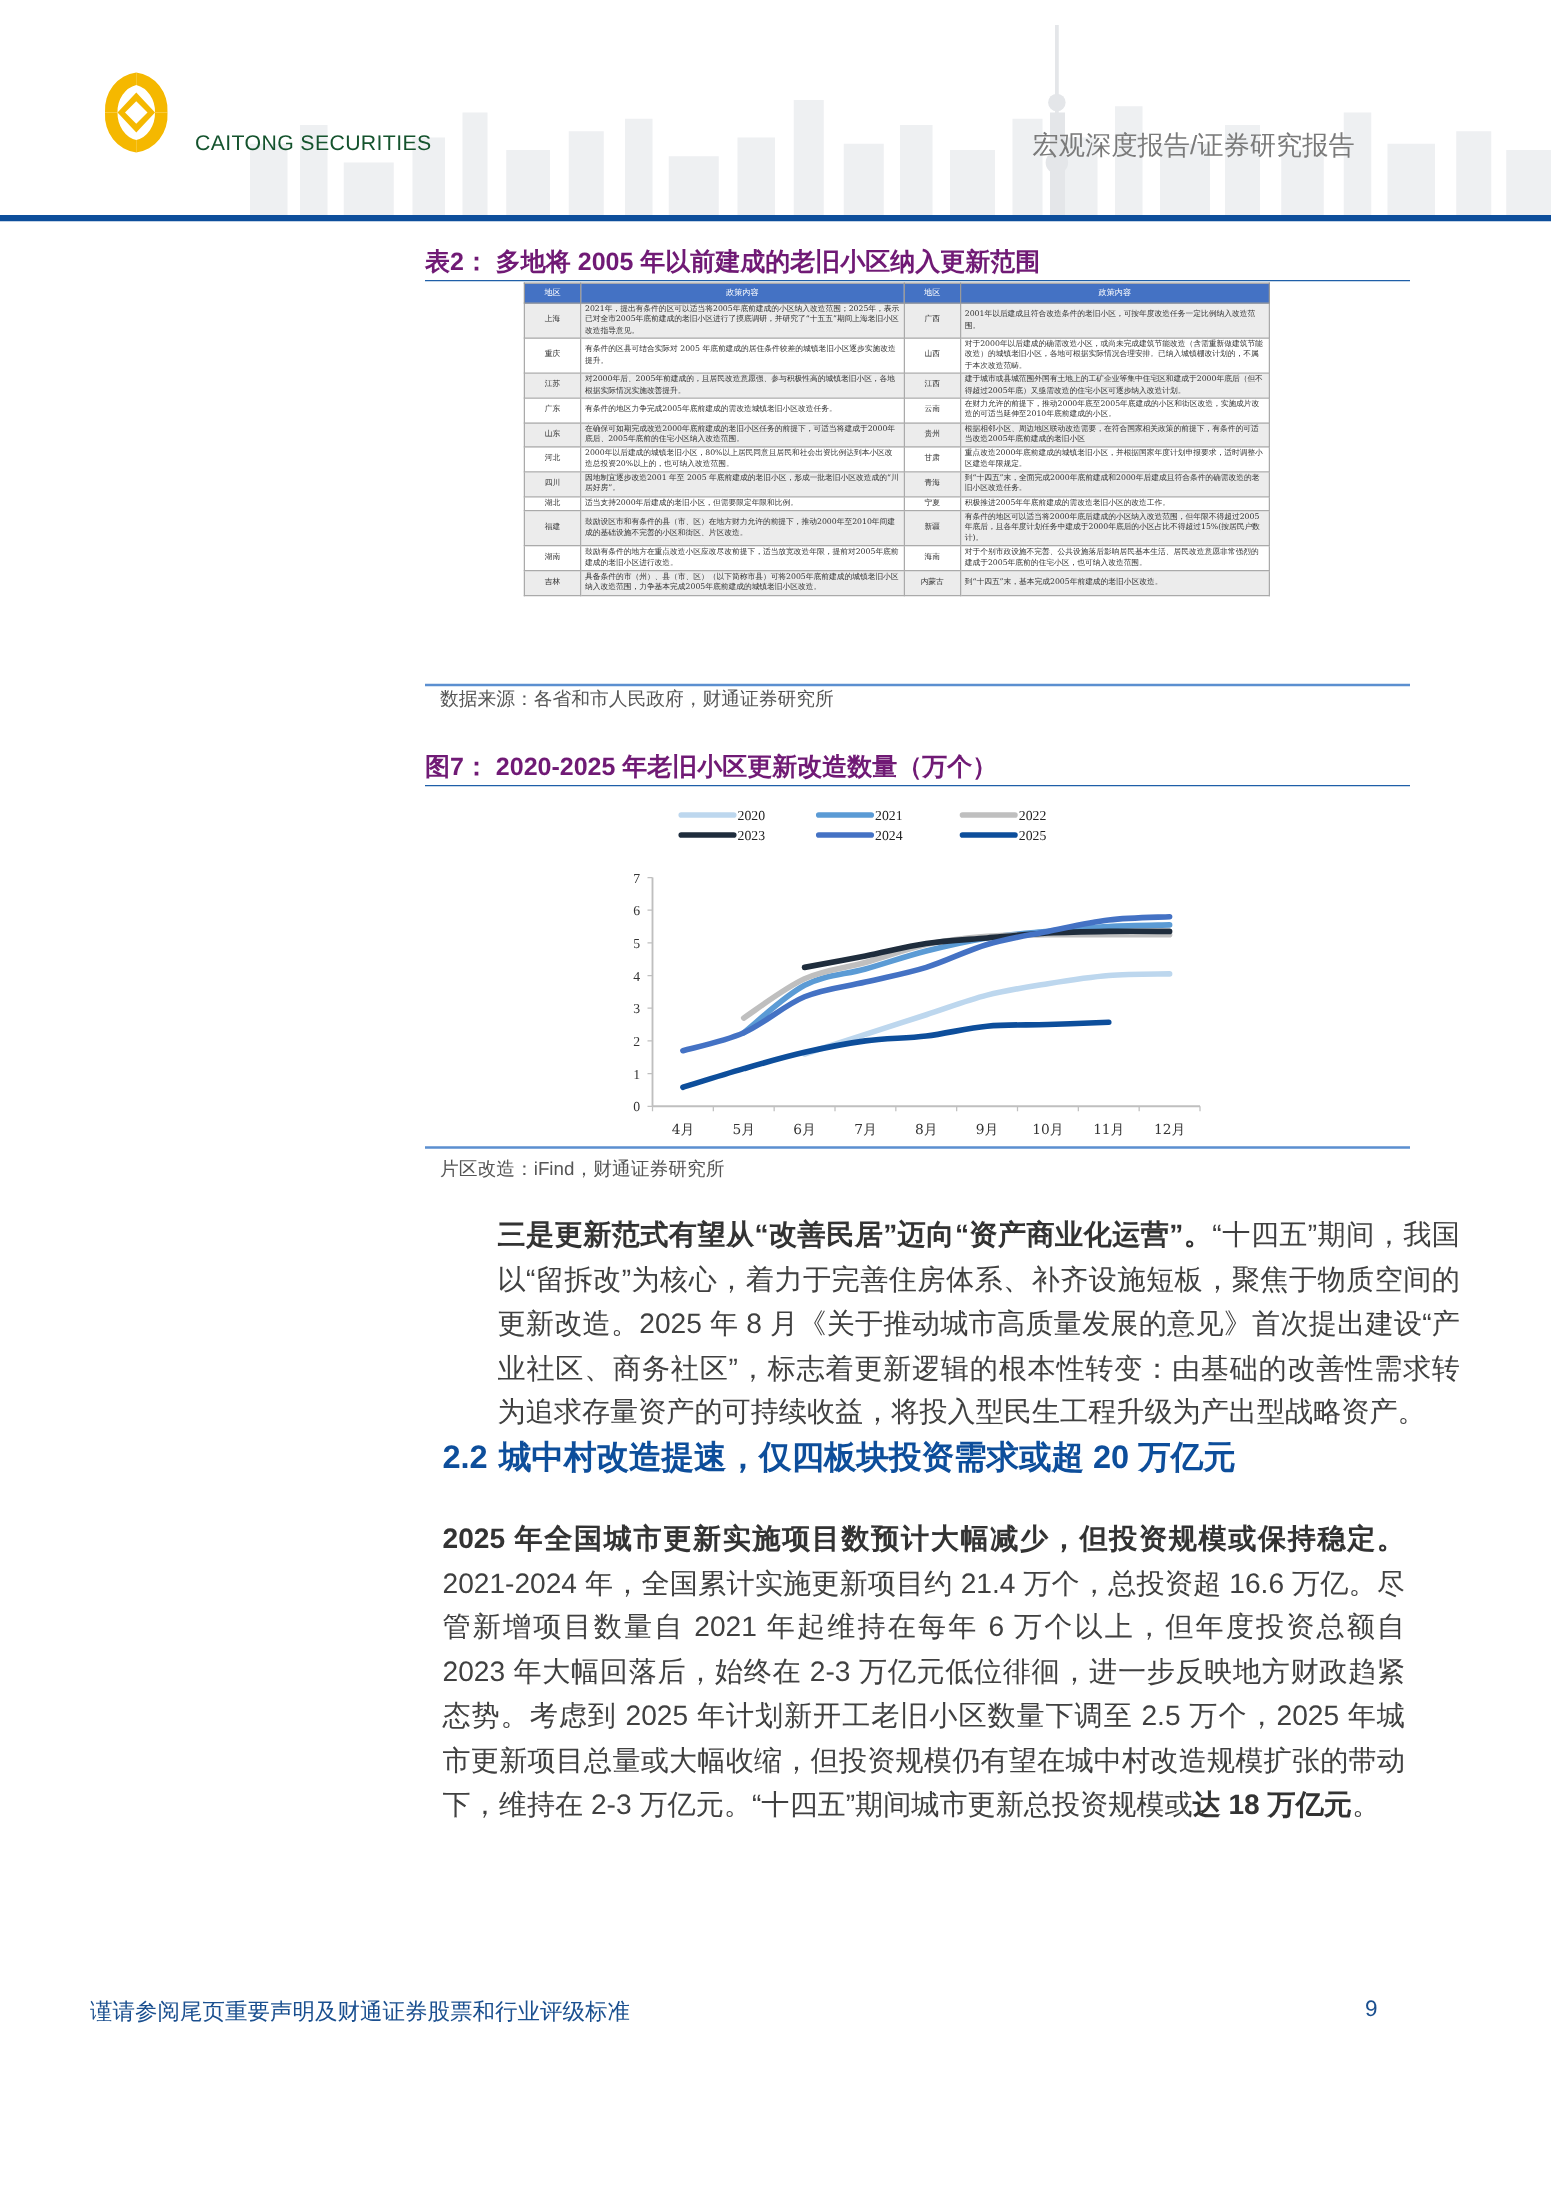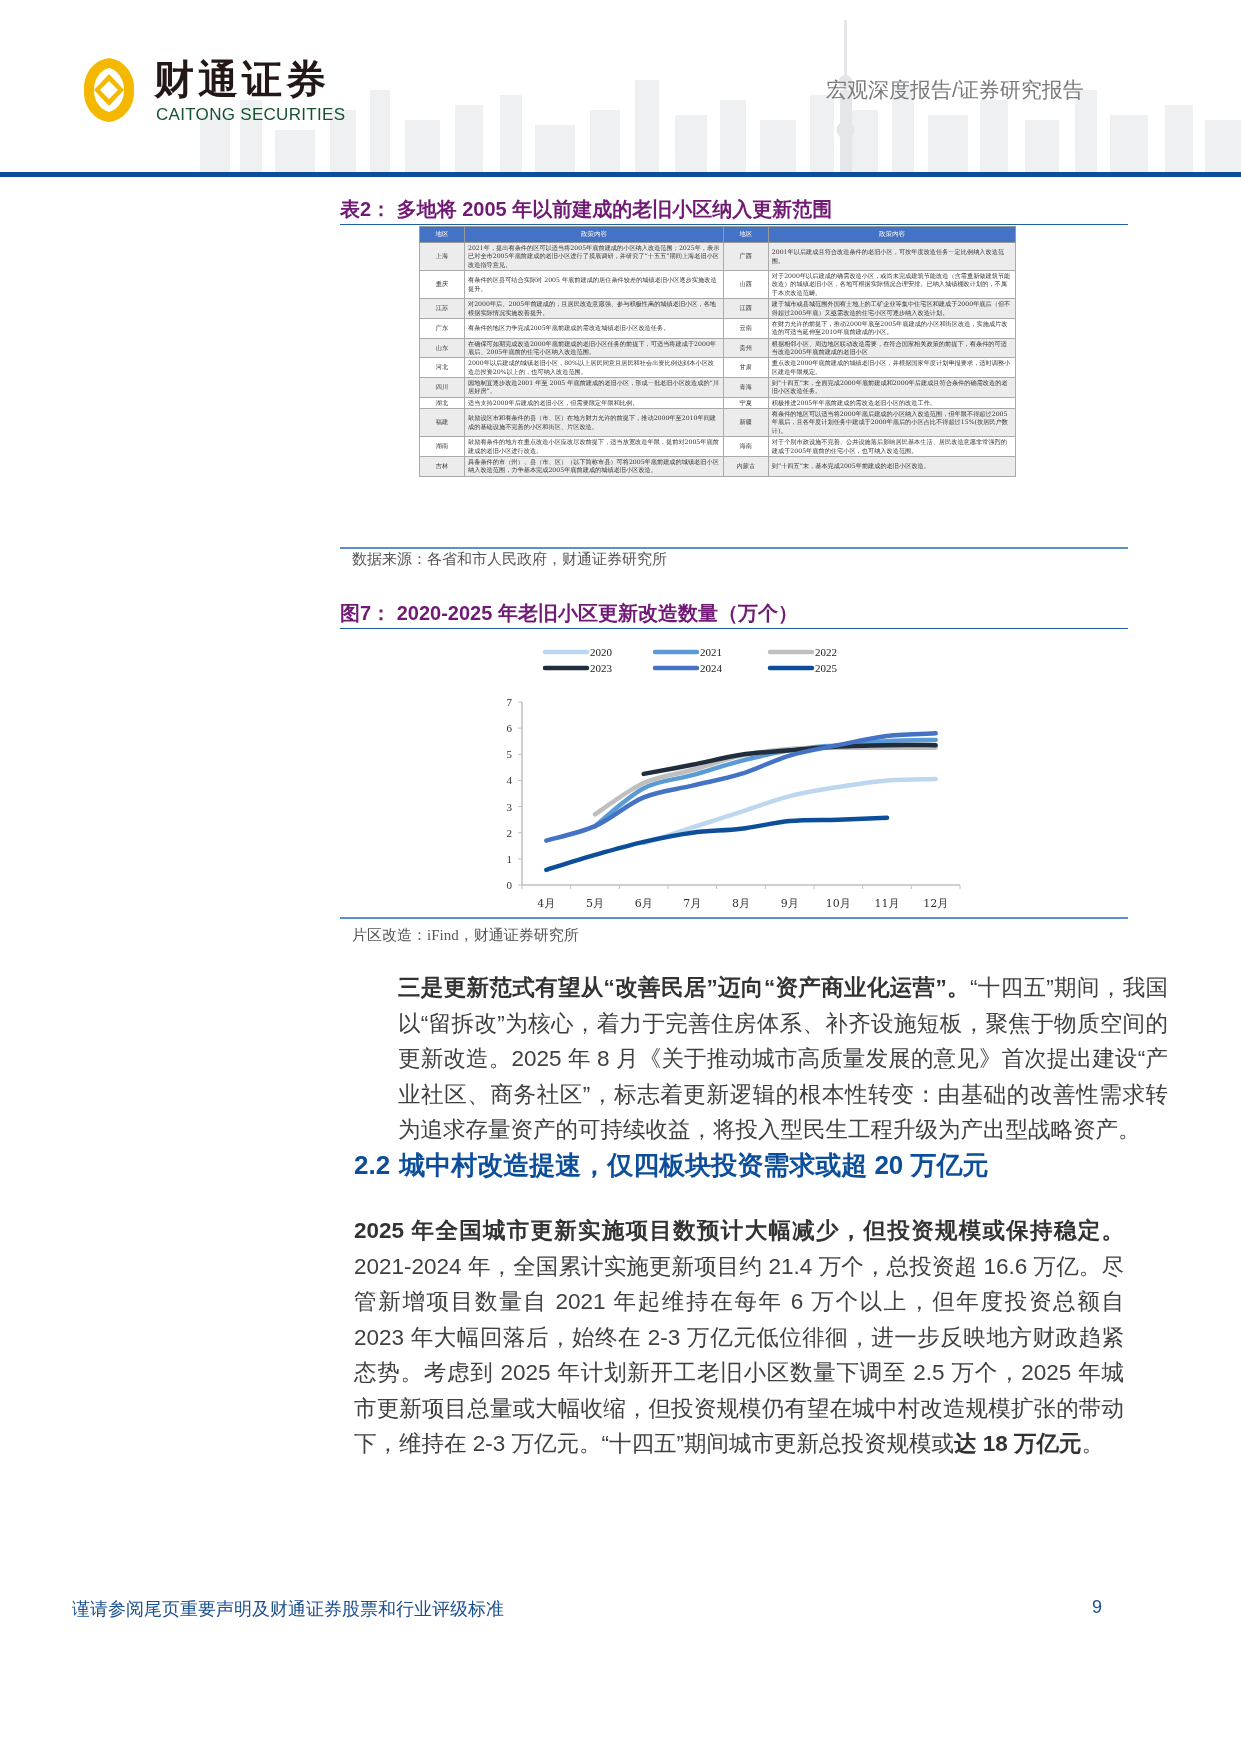--- a/index.html
+++ b/index.html
@@ -5,26 +5,26 @@
   html, body { margin:0; padding:0; background:#fff; }
   body { width:1241px; height:1754px; position:relative; overflow:hidden;
          font-family:"Liberation Sans","DejaVu Sans",sans-serif; color:#404040; }
   .header { position:absolute; left:0; top:0; width:1241px; height:178px; background:#fff; }
   .skyline { position:absolute; left:180px; top:20px; width:1061px; height:152px; }
   .logo { position:absolute; left:72px; top:50px; width:300px; height:80px; }
   .logo-mark { position:absolute; left:0; top:0; }
   .logo-cn { position:absolute; left:82px; top:2px; font-family:"DejaVu Serif",serif;
              font-size:40px; font-weight:bold; color:#231815; letter-spacing:4px; }
   .logo-en { position:absolute; left:84px; top:55px; font-size:17px; color:#14532d; letter-spacing:0.3px; }
-  .report-type { position:absolute; left:826px; top:76px; font-size:21px; color:#7a7a7a; }
+  .report-type { position:absolute; left:826px; top:102px; font-size:21px; color:#7a7a7a; }
   .header-bar { position:absolute; left:0; top:172px; width:1241px; height:5px; background:#0d4e9b; }
 
   .caption { position:absolute; left:340px; font-size:20px; color:#701a75; font-weight:bold; }
   .caption-rule { position:absolute; left:340px; width:788px; height:1px; background:#1f5fa8; }
-  .source { position:absolute; left:352px; font-size:15px; color:#555;font-family:Liberation Serif, serif; }
+  .source { position:absolute; left:352px; font-size:15px; color:#555; }
 
   table.policy { position:absolute; left:419px; top:226px; width:597px; border-collapse:collapse;
                  font-family:"DejaVu Serif",serif; font-size:6.2px; color:#333; line-height:1.35;border-radius:23px; }
   table.policy th { background:#4472c4; color:#fff; font-weight:normal; height:13px;
                     border:1px solid #999; font-size:6.5px; }
   table.policy td { border:1px solid #aaa; padding:1px 3px; vertical-align:middle; }
   table.policy td.reg { text-align:center; width:38px; }
   table.policy tr.alt td { background:#ececec; }
   .tbl-bottom { position:absolute; left:340px; top:547px; width:788px; height:2px; background:#5b8fd0; }
 
@@ -82,21 +82,20 @@
     <svg class="logo-mark" width="74" height="80" viewBox="0 0 74 80">
       <g fill="#f5b800">
         <path d="M12 40 A28 30 0 0 1 37 8 L37 18 A19 22 0 0 0 22 40 Z"></path>
         <path d="M62 40 A28 30 0 0 0 37 8 L37 18 A19 22 0 0 1 52 40 Z"></path>
         <path d="M12 40 A28 30 0 0 0 37 72 L37 62 A19 22 0 0 1 22 40 Z"></path>
         <path d="M62 40 A28 30 0 0 1 37 72 L37 62 A19 22 0 0 0 52 40 Z"></path>
         <path d="M37 24 L52 40 L37 56 L22 40 Z"></path>
       </g>
       <path d="M37 31 L46 40 L37 49 L28 40 Z" fill="#fff"></path>
     </svg>
-    <div class="logo-cn">财通证券</div>
     <div class="logo-en">CAITONG SECURITIES</div>
   </div>
 
   <div class="report-type">宏观深度报告/证券研究报告</div>
   <div class="header-bar"></div>
 </div>
 
 <div class="caption" style="top:196px;">表2：  多地将 2005 年以前建成的老旧小区纳入更新范围</div>
 <div class="caption-rule" style="top:224px;"></div>
 

